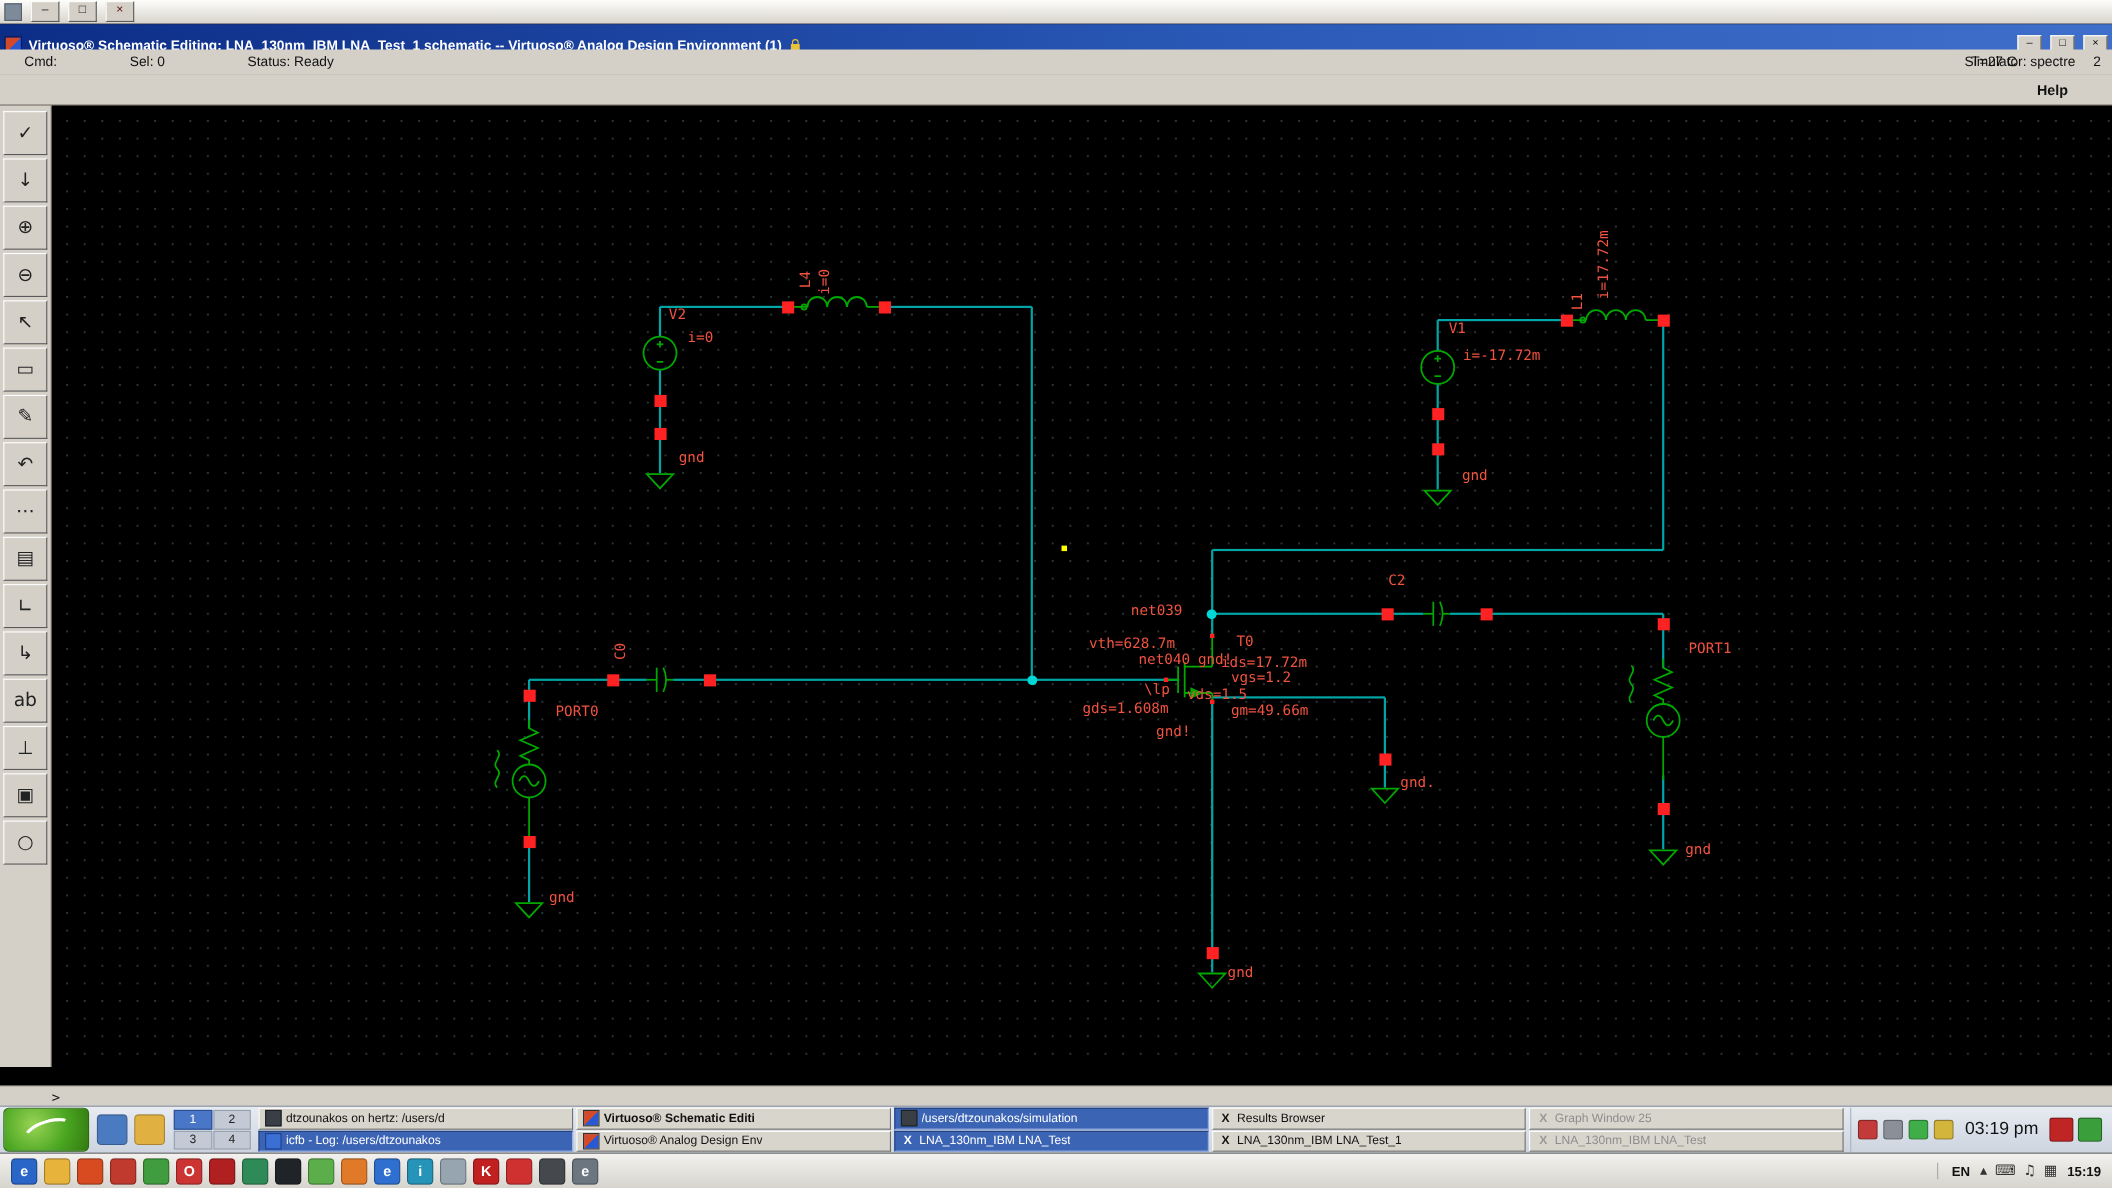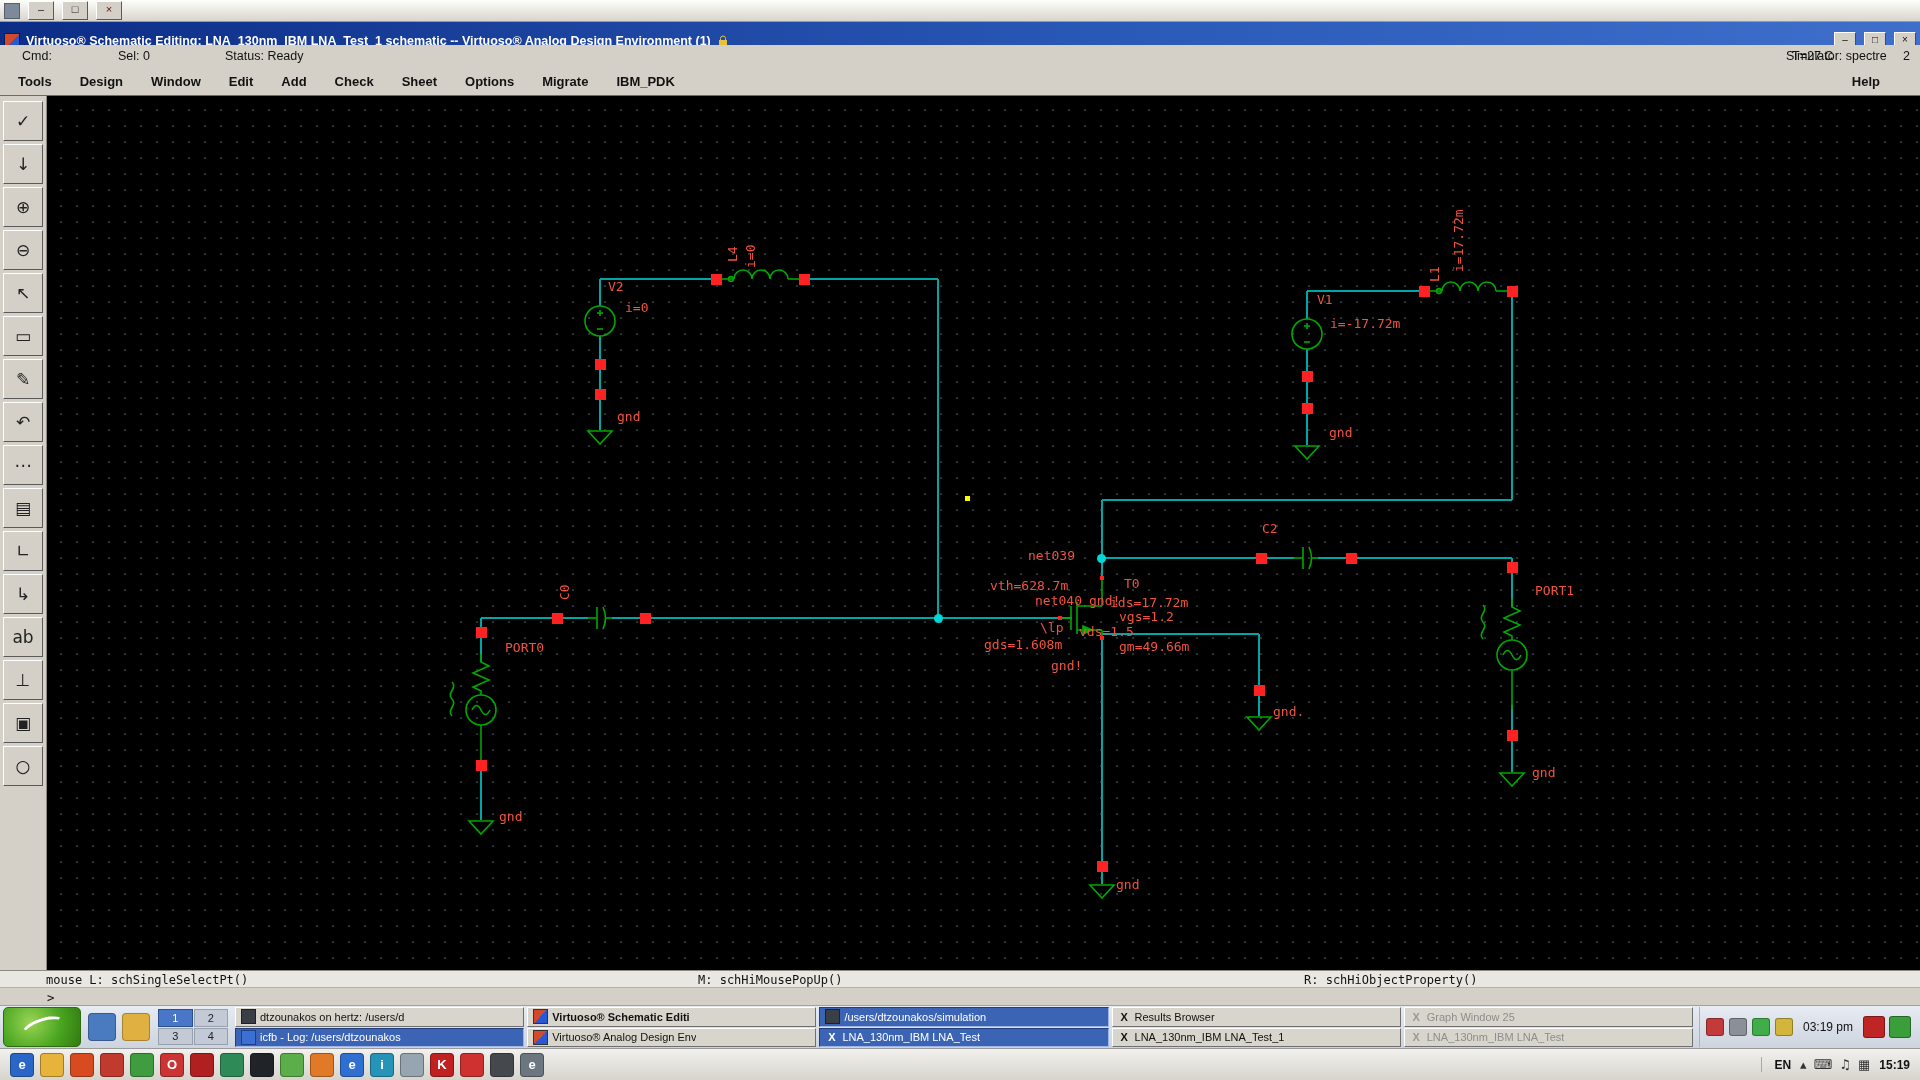--- a/index.html
+++ b/index.html
@@ -66,21 +66,21 @@
   .tbtn .tlabel{overflow:hidden;text-overflow:ellipsis;}
   .ticon{width:13px;height:13px;flex:0 0 auto;display:flex;align-items:center;justify-content:center;font-size:11px;font-weight:bold;}
   .ticon-terminal{background:#3a3f46;border:1px solid #1d2126;}
   .ticon-xterm{background:#3b6fd4;border:1px solid #1d3f86;}
   .ticon-virtuoso{background:linear-gradient(135deg,#d34a2a 50%,#2a58d3 50%);border:1px solid #333;}
   .ticon-x11{color:#111;}
   .tbtn.active .ticon-x11{color:#fff;}
   .tbtn.ghost .ticon-x11{color:#999;}
   .ltray{display:flex;align-items:center;gap:6px;padding:0 6px;border-left:1px solid #aab2bf;}
   .trayicon{width:16px;height:16px;border-radius:3px;border:1px solid rgba(0,0,0,.3);}
-  .lclock{font-size:12px;color:#111;white-space:pre;padding:0 4px;}
+  .lclock{font-size:16px;color:#111;white-space:pre;padding:0 4px;}
   .cornericon{width:20px;height:20px;border-radius:3px;border:1px solid rgba(0,0,0,.35);}
 
   
   .wtask{position:absolute;left:0;top:1048px;width:1920px;height:32px;background:linear-gradient(#f2f1ee,#d6d4cd);border-top:1px solid #9a9a9a;display:flex;align-items:center;padding:0 10px;box-sizing:border-box;gap:6px;}
   .wicons{display:flex;align-items:center;gap:6px;flex:1;}
   .wicon{width:22px;height:22px;border-radius:4px;color:#fff;font-size:13px;font-weight:bold;display:flex;align-items:center;justify-content:center;border:1px solid rgba(0,0,0,.3);}
   .wtray{display:flex;align-items:center;gap:9px;border-left:1px solid #a8a8a8;padding-left:12px;font-size:12px;color:#111;}
   .wtray .glyph{font-family:"DejaVu Sans",sans-serif;font-size:13px;color:#333;}
   .wclock{font-weight:bold;white-space:pre;}
   .lockicon{display:flex;align-items:center;}
@@ -115,32 +115,20 @@
   <div class="cmd-bar">
     <span style="left:22px">Cmd:</span>
     <span style="left:118px">Sel: 0</span>
     <span style="left:225px">Status: Ready</span>
     <span style="left:1792px">T=27 C</span>
     <span style="left:1786px">Simulator: spectre</span>
     <span style="left:1903px">2</span>
   </div>
 
   <div class="menu-bar">
-    <span id="menu-items" style="display:flex;gap:28px;">
-        <span class="menu-item">Tools</span>
-        <span class="menu-item">Design</span>
-        <span class="menu-item">Window</span>
-        <span class="menu-item">Edit</span>
-        <span class="menu-item">Add</span>
-        <span class="menu-item">Check</span>
-        <span class="menu-item">Sheet</span>
-        <span class="menu-item">Options</span>
-        <span class="menu-item">Migrate</span>
-        <span class="menu-item">IBM_PDK</span>
-      </span>
     <span class="menu-item menu-help">Help</span>
   </div>
 
   <div class="palette" id="tool-palette">
       <div class="tool-btn">✓</div>
       <div class="tool-btn">↓</div>
       <div class="tool-btn">⊕</div>
       <div class="tool-btn">⊖</div>
       <div class="tool-btn">↖</div>
       <div class="tool-btn">▭</div>
@@ -308,25 +296,20 @@
           <path d="M1 1 H25 L13 14 Z"></path>
         </svg></div>
       <div class="sym" style="left: 1042px; top: 788px;"><svg width="26" height="16">
           <path d="M1 1 H25 L13 14 Z"></path>
         </svg></div>
       <div class="sym" style="left: 1199px; top: 620px;"><svg width="26" height="16">
           <path d="M1 1 H25 L13 14 Z"></path>
         </svg></div>
     </div>
 
-  <div class="mouse-bar">
-    <span style="left:46px">mouse L: schSingleSelectPt()</span>
-    <span style="left:698px">M: schHiMousePopUp()</span>
-    <span style="left:1304px">R: schHiObjectProperty()</span>
-  </div>
 
   <div class="prompt-bar">
     <span>&gt;</span>
   </div>
 
   <div class="ltask">
     <div class="startbtn">
         <div class="swirl"></div>
       </div>
     <div class="quick" id="quick-icons">

